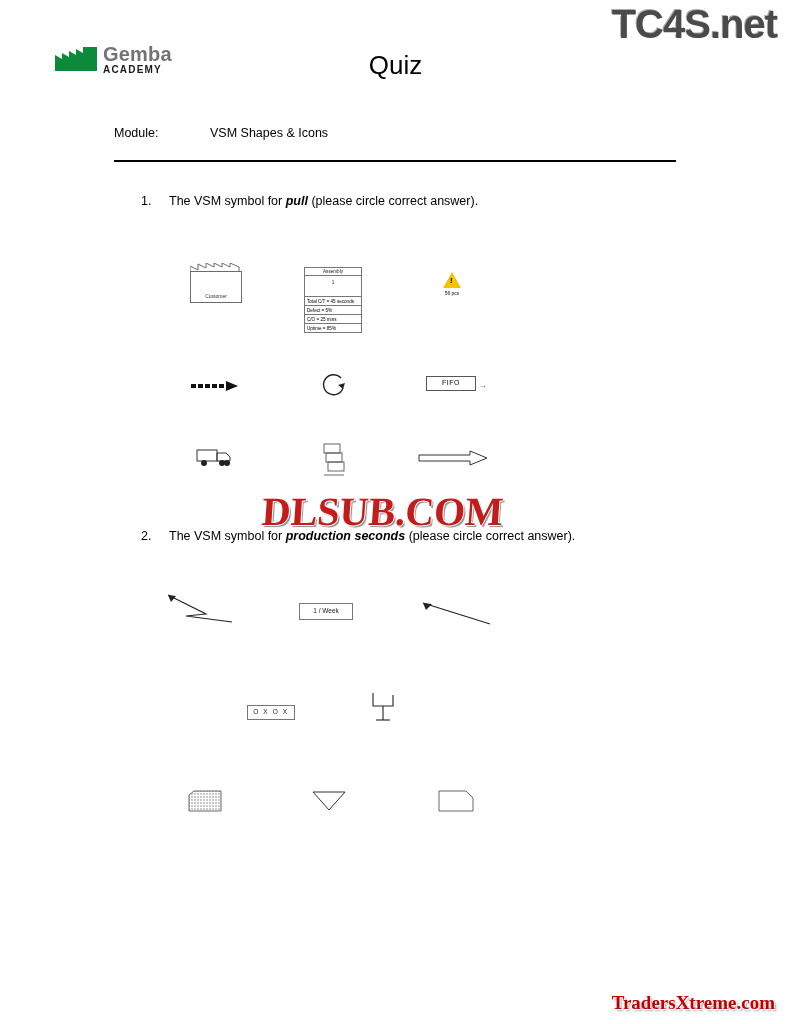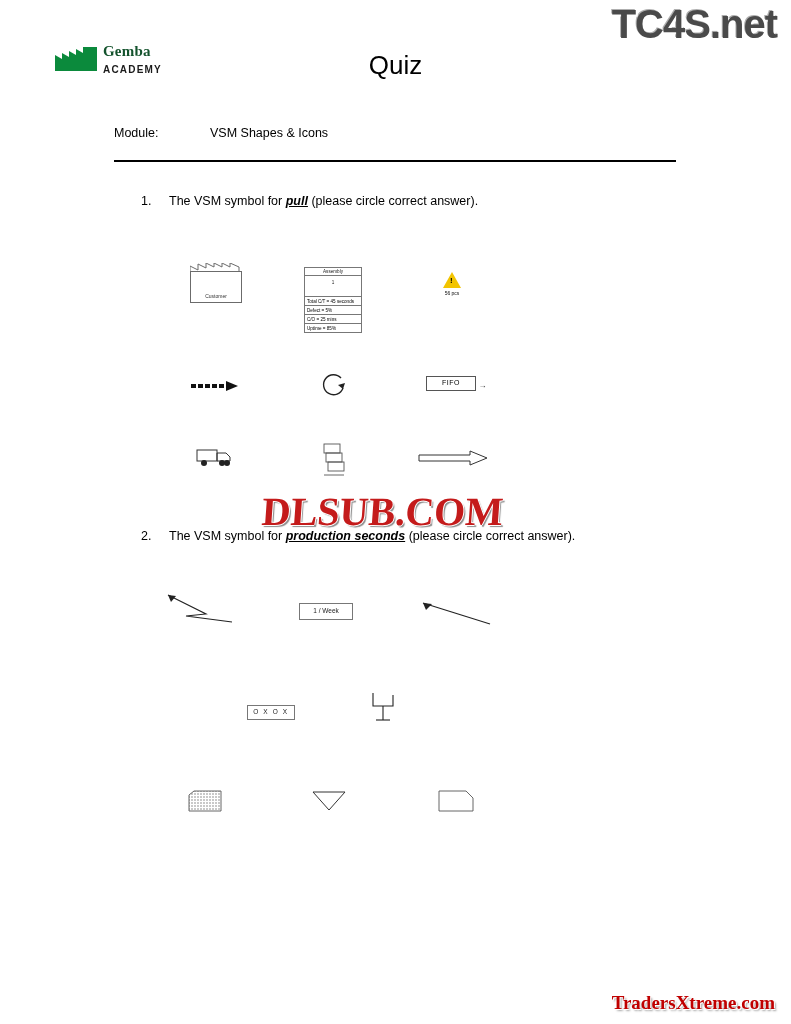--- a/index.html
+++ b/index.html
@@ -66,25 +66,24 @@
     position: absolute;
     left: 0;
     top: 2px;
     width: 42px;
     height: 26px;
   }
   .logo-text-gemba {
     position: absolute;
     left: 48px;
     top: 0px;
-    font-size: 15px;
-    font-weight: bold;
-    color: #14532d;
+    font-size: 20px;
+    font-weight: bold;
+    color: #737373;
     letter-spacing: 0.2px;
-    font-family: Liberation Serif, serif;
   }
   .logo-text-academy {
     position: absolute;
     left: 48px;
     top: 21px;
     font-size: 10px;
     font-weight: bold;
     color: #1b1b1b;
     letter-spacing: 1.2px;
   }
@@ -124,21 +123,21 @@
   }
 
   
   .question {
     position: absolute;
     font-size: 12.5px;
     display: flex;
     gap: 6px;
   }
   .q-num { width: 22px; text-align: left; }
-  .q-text em { font-style: italic; font-weight: bold; text-decoration: underline; }
+  .q-text em { font-style: italic; font-weight: bold; }
 
   #q1 { left: 141px; top: 194px; }
   #q2 { left: 141px; top: 529px; }
 
   
   .sym {
     position: absolute;
   }
 
   

